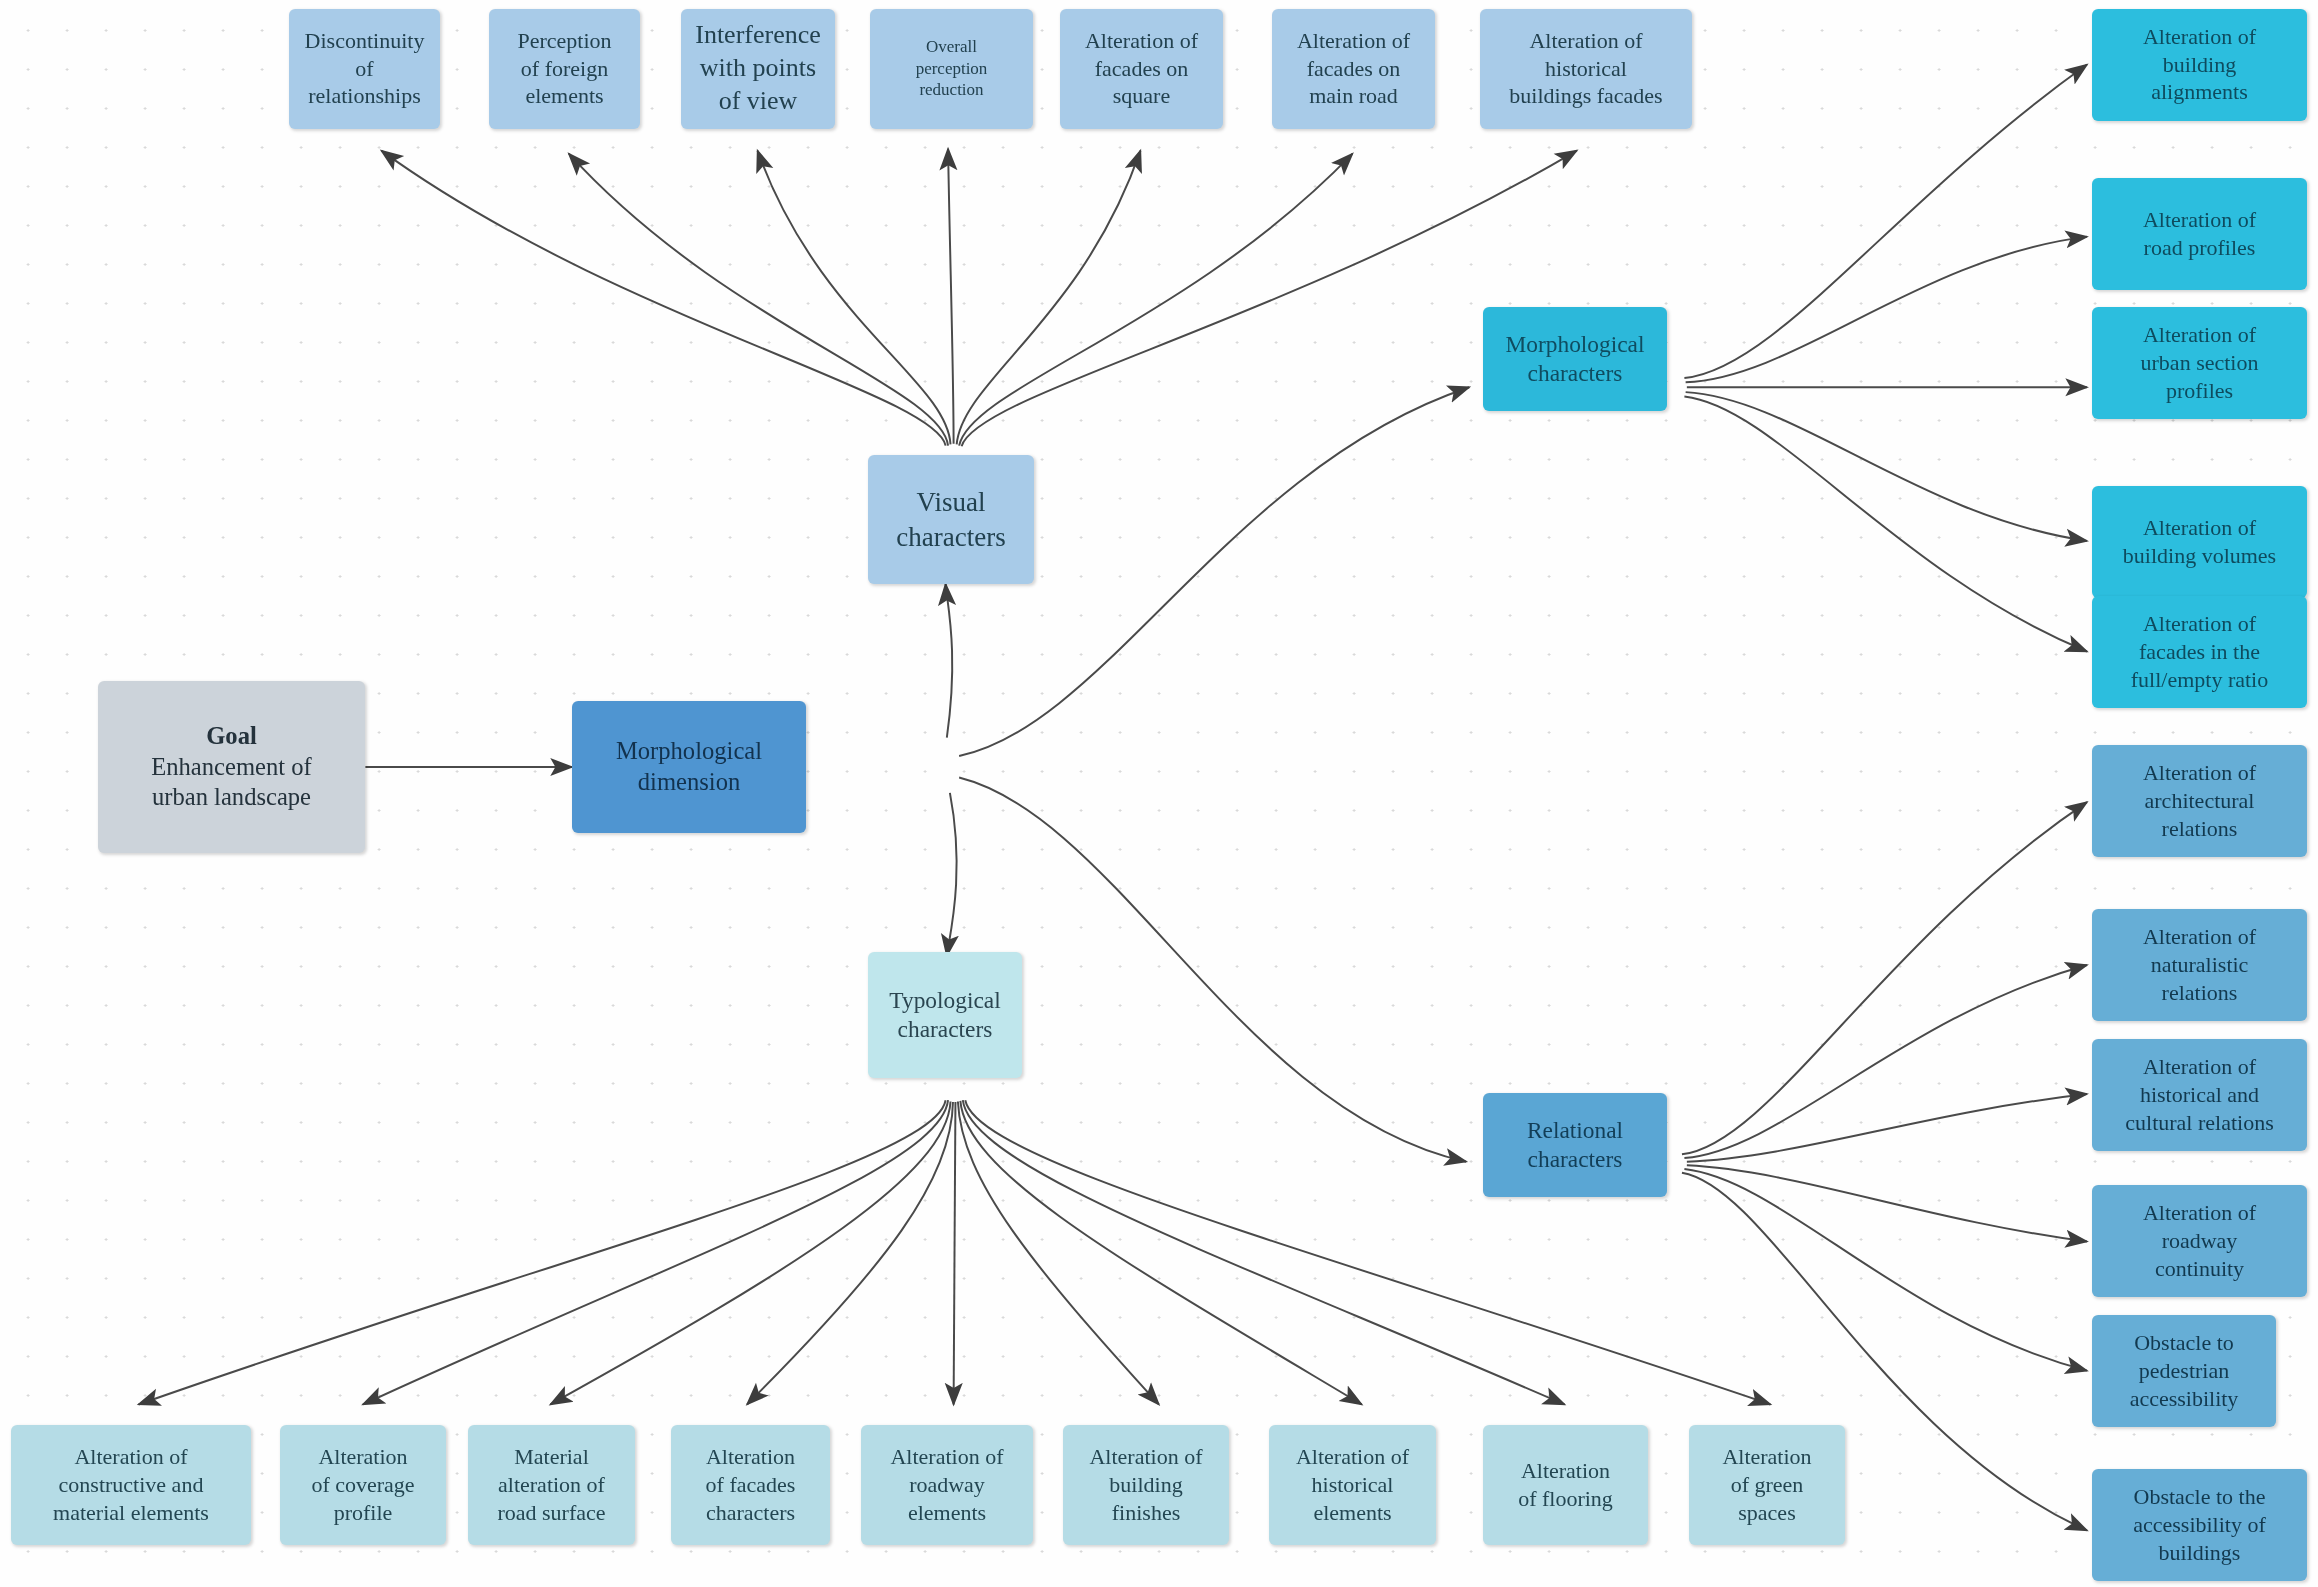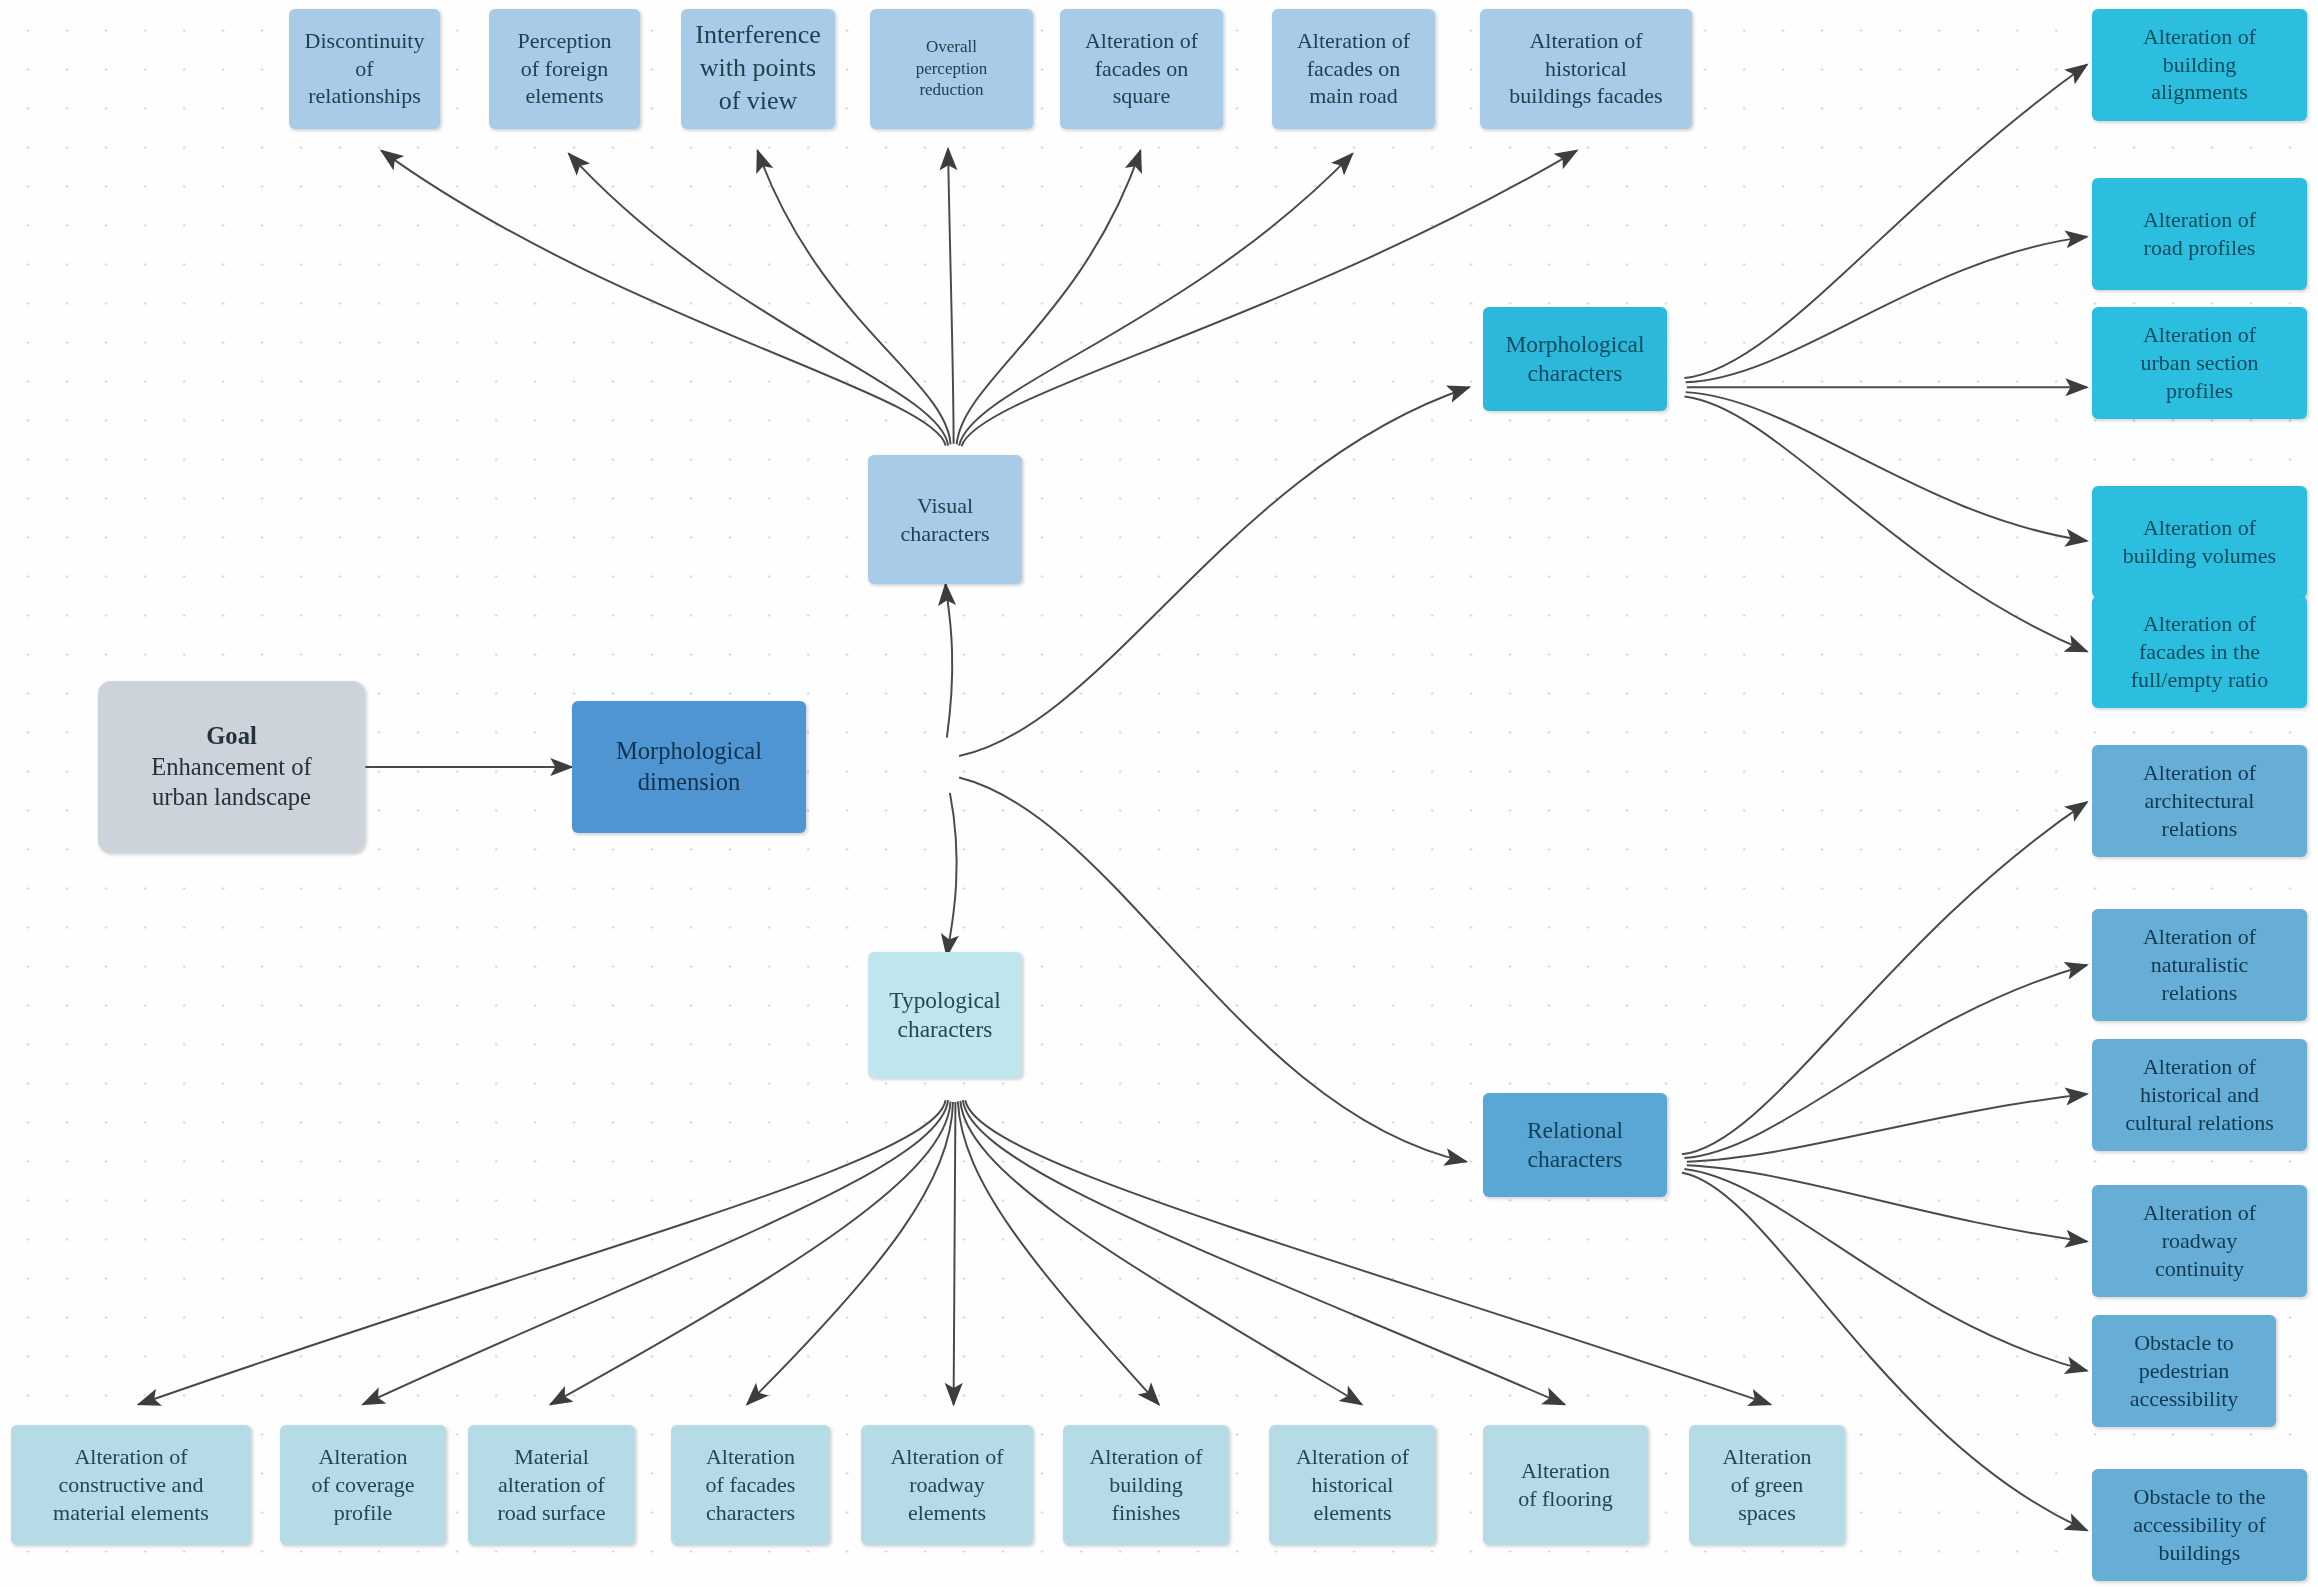--- a/index.html
+++ b/index.html
@@ -87,30 +87,30 @@
 
       <path d="M2736,1878 C2880,1862 3060,1530 3395,1305"></path>
       <path d="M2740,1884 C2900,1872 3090,1655 3395,1570"></path>
       <path d="M2744,1890 C2920,1884 3130,1810 3395,1780"></path>
       <path d="M2744,1896 C2920,1904 3130,1985 3395,2020"></path>
       <path d="M2740,1902 C2900,1920 3090,2150 3395,2230"></path>
       <path d="M2736,1908 C2880,1932 3060,2340 3395,2490"></path>
     </g>
   </svg>
 
-  <div class="node c-goal" style="left:98px;top:681px;width:267px;height:172px;font-size:24.6px;flex-direction:column;border-radius:13px;">
+  <div class="node c-goal" style="left:98px;top:681px;width:267px;height:172px;font-size:24.6px;flex-direction:column;">
     <div class="goal-title">Goal</div>
     <div>Enhancement of
 urban landscape</div>
   </div>
 
   <div class="node c-dim" style="left:572px;top:701px;width:234px;height:132px;font-size:24.6px;">Morphological
 dimension</div>
 
-  <div class="node c-visual" style="left:868px;top:455px;width:154px;height:129px;font-size:22px;">Visual
+  <div class="node c-visual" style="left:868px;top:455px;width:166px;height:129px;font-size:27px;">Visual
 characters</div>
 
   <div class="node c-typo" style="left:868px;top:952px;width:154px;height:126px;font-size:23.4px;">Typological
 characters</div>
 
   <div class="node c-morph" style="left:1483px;top:307px;width:184px;height:104px;font-size:23.4px;">Morphological
 characters</div>
 
   <div class="node c-rel" style="left:1483px;top:1093px;width:184px;height:104px;font-size:23.4px;">Relational
 characters</div>

